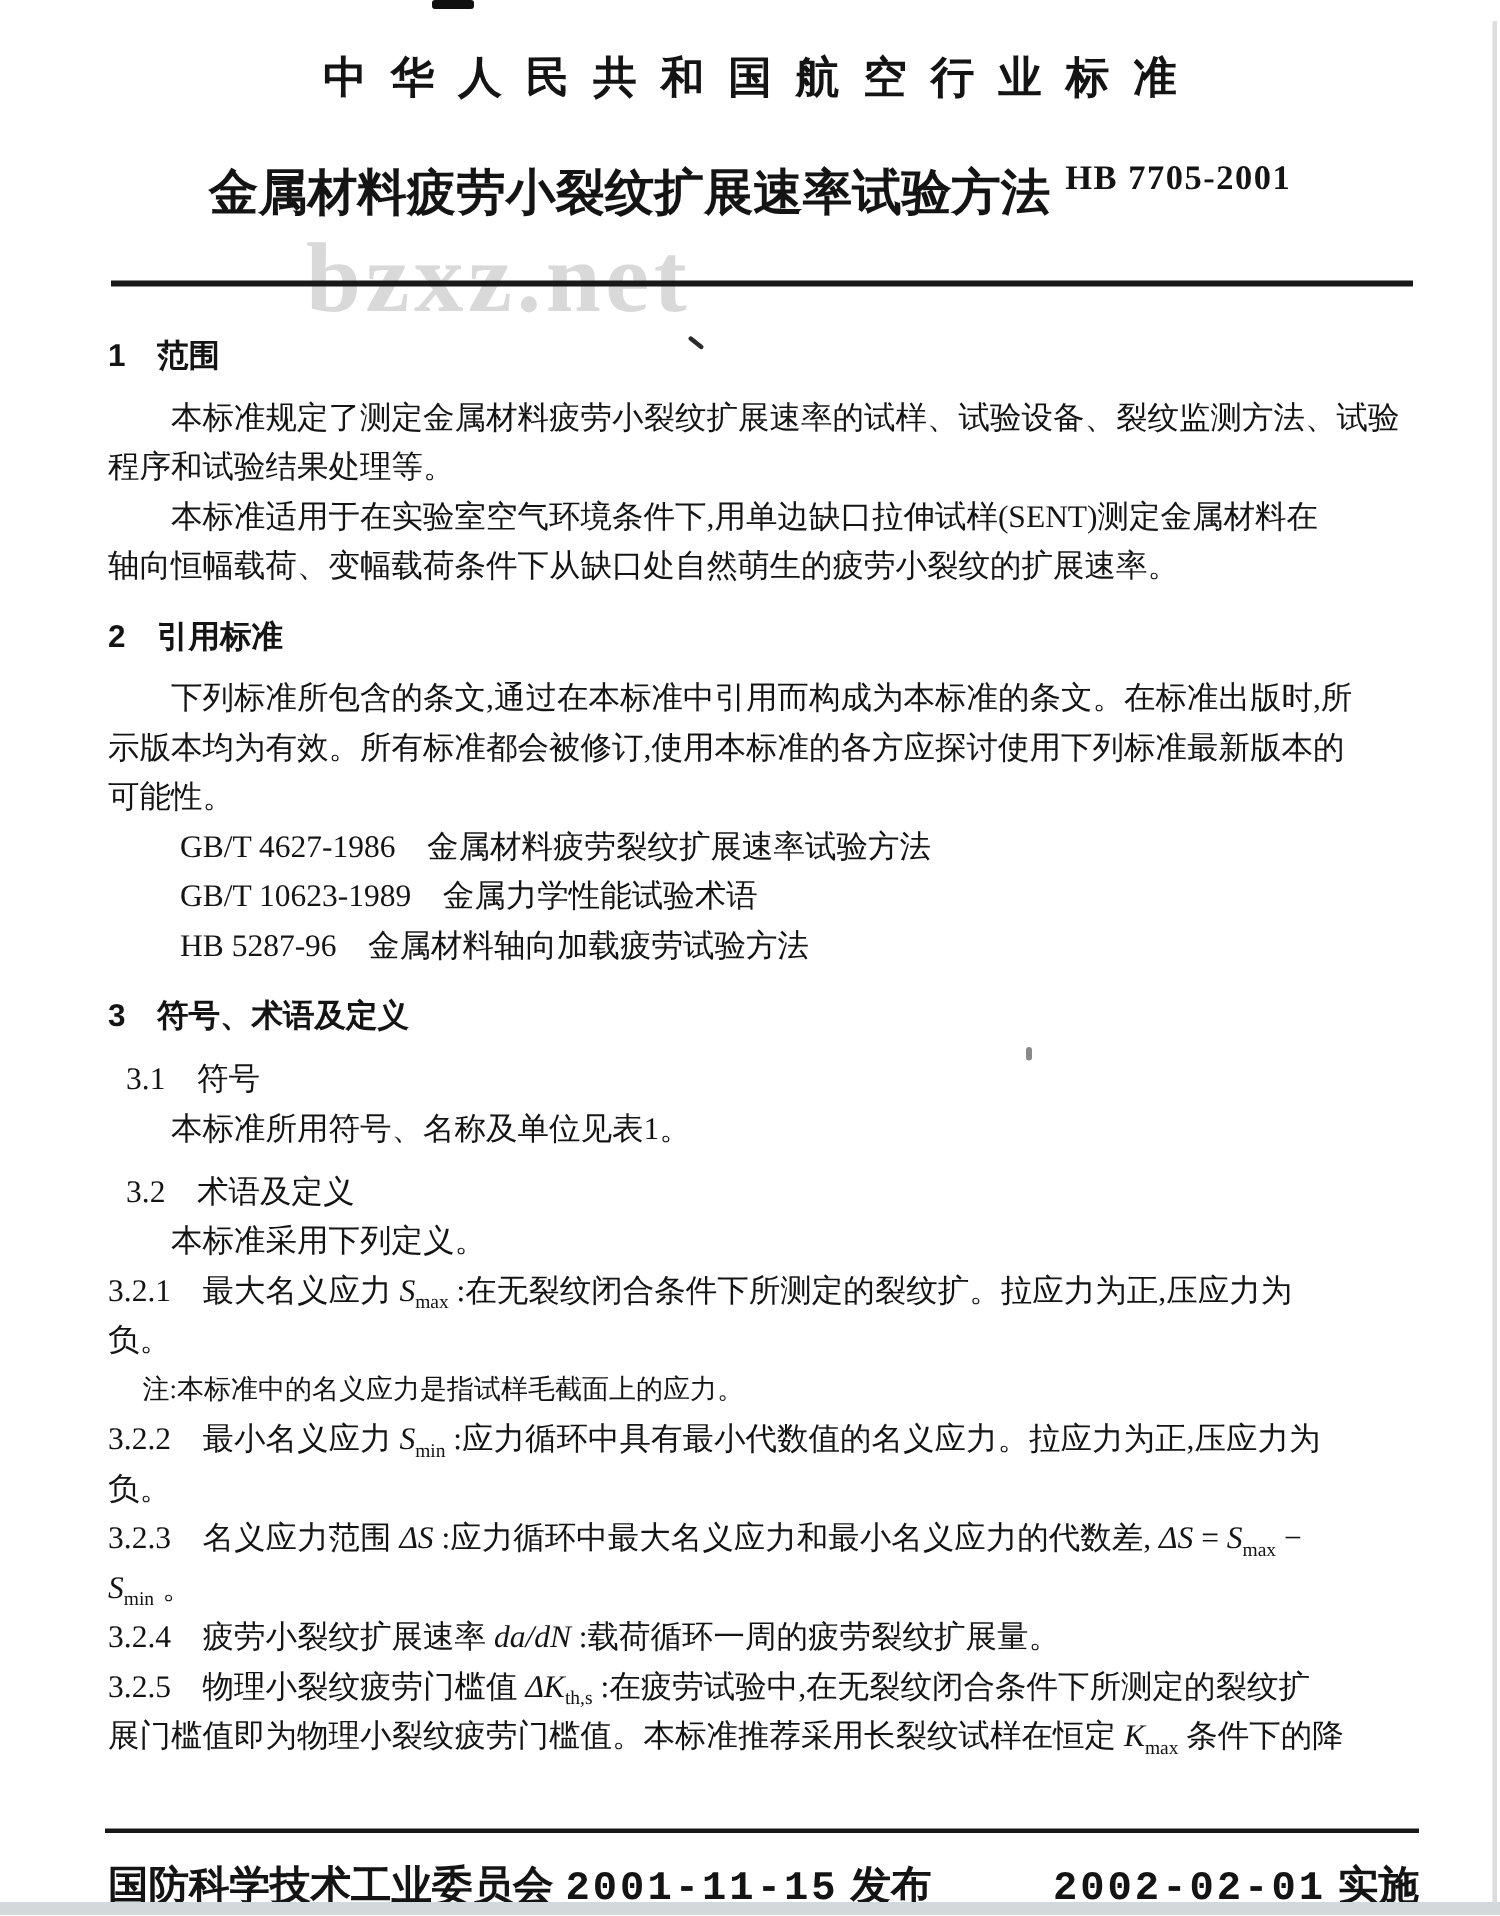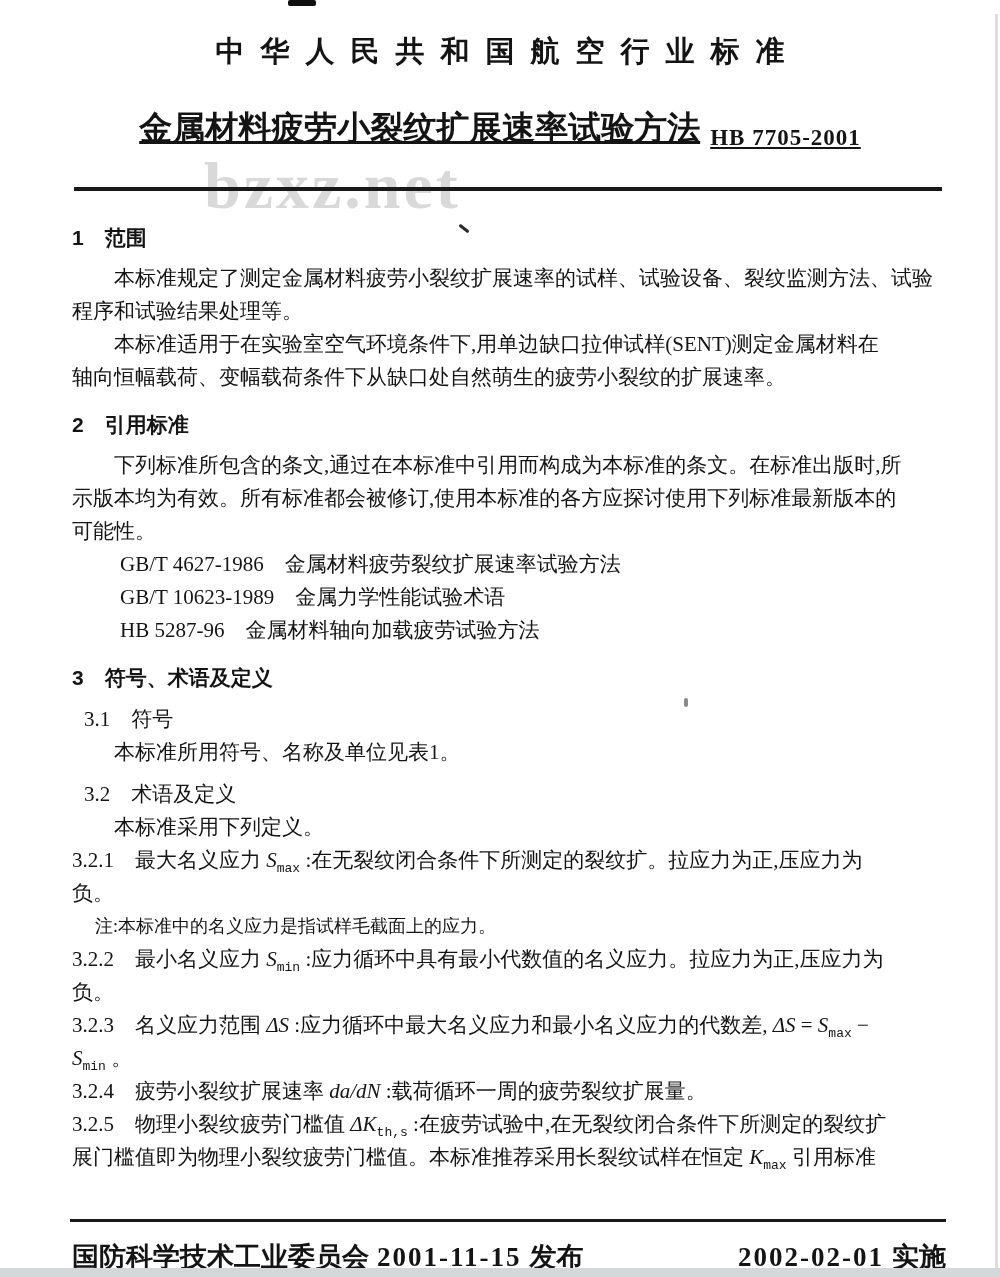--- a/index.html
+++ b/index.html
@@ -26,48 +26,48 @@
     z-index:0;white-space:nowrap;
   }
   
   .header{position:relative;z-index:1;}
   .title1{
     padding-top:32px;text-align:center;
     font-size:29px;font-weight:bold;letter-spacing:16px;text-indent:16px;
     font-family:"Liberation Sans","DejaVu Sans",sans-serif;
     white-space:nowrap;
   }
-  .title2row{margin-top:34px;display:flex;justify-content:center;align-items:flex-end;gap:10px;white-space:nowrap;text-decoration:underline;}
+  .title2row{margin-top:34px;display:flex;justify-content:center;align-items:flex-start;gap:10px;white-space:nowrap;}
   .title2{font-size:33px;font-weight:bold;font-family:"Liberation Sans","DejaVu Sans",sans-serif;}
   .stdno{font-size:23px;font-weight:bold;letter-spacing:1px;font-family:"Liberation Serif","DejaVu Serif",serif;}
   .top-rule{margin:36px 0 0 74px;width:868px;height:4px;background:#191919;position:relative;z-index:1;}
   
   .content{
     position:relative;z-index:1;
     margin:30px 0 0 72px;width:872px;
     font-size:21px;line-height:33px;
   }
   .ln{white-space:nowrap;}
   .ln-h1{font-weight:bold;margin:14px 0 8px;font-family:"Liberation Sans","DejaVu Sans",sans-serif;}
   .ln-sub{margin-top:9px;margin-left:12px;}
   .ln-pi{text-indent:42px;}
   .ln-ref{padding-left:48px;}
   .ln-note{font-size:18px;padding-left:23px;}
   .seg-mi{font-style:italic;font-family:"Liberation Serif","DejaVu Serif",serif;}
-  sub.seg-sub{font-size:13px;line-height:0;font-style:normal;font-family:Liberation Mono, monospace;}
+  sub.seg-sub{font-size:13px;line-height:0;font-style:normal;font-family:Liberation Serif, serif;}
   
   .footer-rule{position:absolute;left:70px;top:1219px;width:876px;height:3px;background:#191919;z-index:1;}
   .footer{
     position:absolute;left:72px;top:1239px;width:874px;
     display:flex;justify-content:space-between;align-items:flex-end;
     font-weight:bold;font-size:27px;z-index:1;
     font-family:"Liberation Sans","DejaVu Sans",sans-serif;white-space:nowrap;
   }
   .footer-left,.footer-right{display:flex;gap:8px;align-items:baseline;}
-  .fdate{letter-spacing:2px;font-family:Liberation Serif, serif;}
+  .fdate{letter-spacing:2px;font-family:Liberation Mono, monospace;}
 </style>
 </head>
 <body>
 
 <div class="page">
 
   <div class="speck-top"></div>
   <div class="speck-mid"></div>
 
   <div class="watermark">bzxz.net</div>
@@ -103,21 +103,21 @@
       <div class="ln ln-pi"><span>本标准采用下列定义。</span></div>
       <div class="ln ln-p"><span>3.2.1　最大名义应力 </span><span class="seg-mi">S</span><sub class="seg-sub">max</sub><span> :在无裂纹闭合条件下所测定的裂纹扩。拉应力为正,压应力为</span></div>
       <div class="ln ln-p"><span>负。</span></div>
       <div class="ln ln-note"><span>注:本标准中的名义应力是指试样毛截面上的应力。</span></div>
       <div class="ln ln-p"><span>3.2.2　最小名义应力 </span><span class="seg-mi">S</span><sub class="seg-sub">min</sub><span> :应力循环中具有最小代数值的名义应力。拉应力为正,压应力为</span></div>
       <div class="ln ln-p"><span>负。</span></div>
       <div class="ln ln-p"><span>3.2.3　名义应力范围 </span><span class="seg-mi">ΔS</span><span> :应力循环中最大名义应力和最小名义应力的代数差, </span><span class="seg-mi">ΔS</span><span> = </span><span class="seg-mi">S</span><sub class="seg-sub">max</sub><span> −</span></div>
       <div class="ln ln-p"><span class="seg-mi">S</span><sub class="seg-sub">min</sub><span> 。</span></div>
       <div class="ln ln-p"><span>3.2.4　疲劳小裂纹扩展速率 </span><span class="seg-mi">da/dN</span><span> :载荷循环一周的疲劳裂纹扩展量。</span></div>
       <div class="ln ln-p"><span>3.2.5　物理小裂纹疲劳门槛值 </span><span class="seg-mi">ΔK</span><sub class="seg-sub">th,s</sub><span> :在疲劳试验中,在无裂纹闭合条件下所测定的裂纹扩</span></div>
-      <div class="ln ln-p"><span>展门槛值即为物理小裂纹疲劳门槛值。本标准推荐采用长裂纹试样在恒定 </span><span class="seg-mi">K</span><sub class="seg-sub">max</sub><span> 引用标准</span></div>
+      <div class="ln ln-p"><span>展门槛值即为物理小裂纹疲劳门槛值。本标准推荐采用长裂纹试样在恒定 </span><span class="seg-mi">K</span><sub class="seg-sub">max</sub><span> 条件下的降</span></div>
     </div>
 
   <div class="footer-rule"></div>
   <div class="footer">
     <div class="footer-left">
       <span>国防科学技术工业委员会</span>
       <span class="fdate">2001-11-15</span>
       <span>发布</span>
     </div>
     <div class="footer-right">

